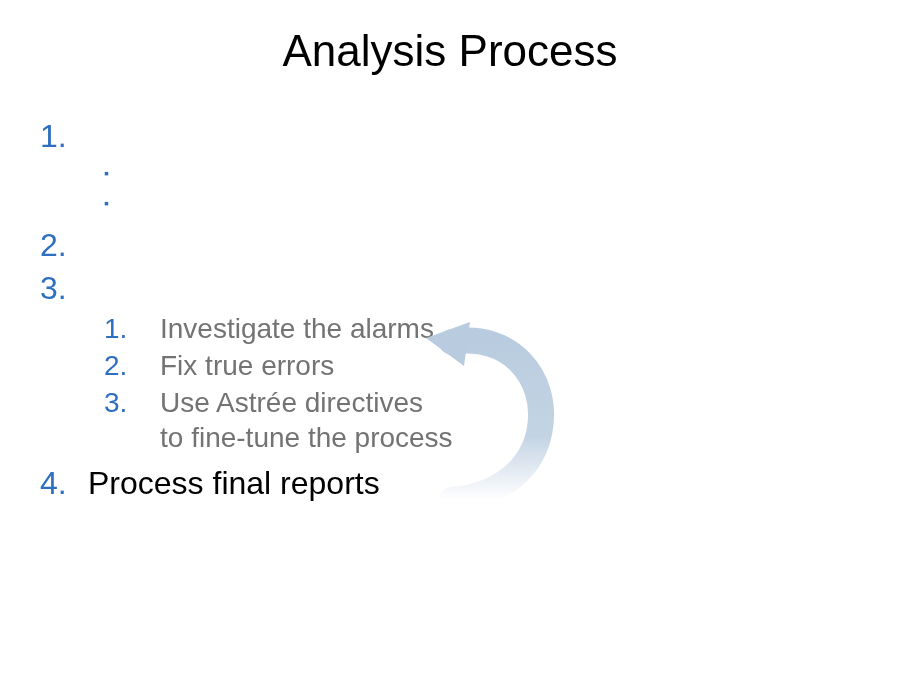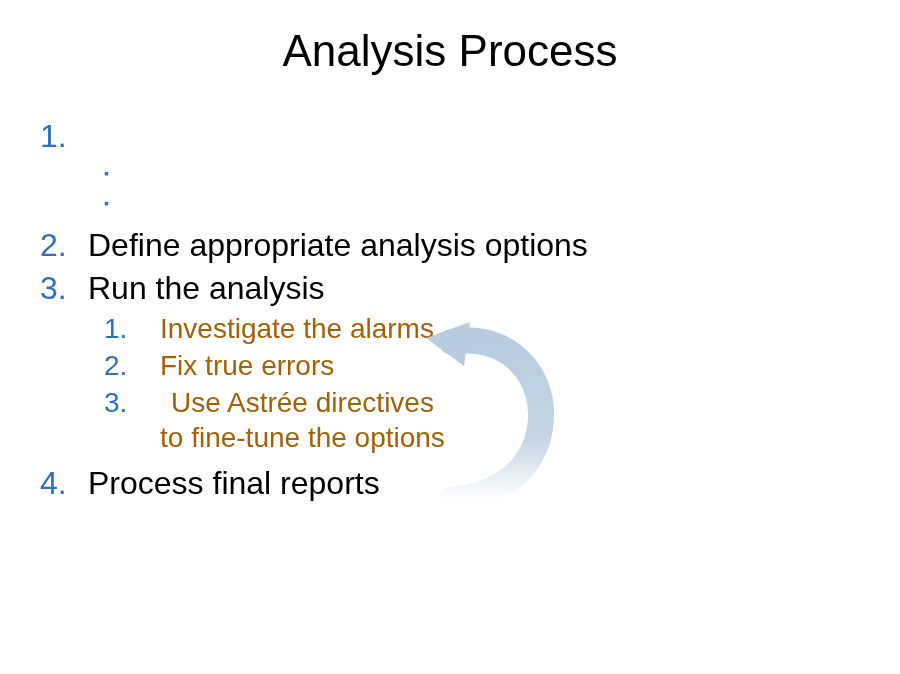--- a/index.html
+++ b/index.html
@@ -76,24 +76,23 @@
     margin: 0 0 2px 0;
   }
   .l2n .num {
     color: #2f6fbf;
     font-size: 28px;
     width: 56px;
     flex: 0 0 56px;
     text-align: left;
   }
   .l2n .txt {
-    color: #a16207;
+    color: #737373;
     font-size: 28px;
     line-height: 1.25;
-    text-align: center;
   }
   .arrow {
     position: absolute;
     pointer-events: none;
   }
 </style>
 </head>
 <body>
 
 <div class="slide">
@@ -109,40 +108,38 @@
       <div class="l2b">
         <span class="bull">▪</span>
       </div>
       <div class="l2b">
         <span class="bull">▪</span>
       </div>
     </div>
 
     <div class="l1">
       <span class="num">2.</span>
-      <span class="txt">Define appropriate analysis options</span>
     </div>
 
     <div class="l1">
       <span class="num">3.</span>
-      <span class="txt">Run the analysis</span>
     </div>
     <div class="sub-block">
       <div class="l2n">
         <span class="num">1.</span>
         <span class="txt">Investigate the alarms</span>
       </div>
       <div class="l2n">
         <span class="num">2.</span>
         <span class="txt">Fix true errors</span>
       </div>
       <div class="l2n">
         <span class="num">3.</span>
         <span class="txt" style="white-space:pre-line;">Use Astrée directives
-to fine-tune the options</span>
+to fine-tune the process</span>
       </div>
     </div>
 
     <div class="l1">
       <span class="num">4.</span>
       <span class="txt">Process final reports</span>
     </div>
 
   </div>
 

